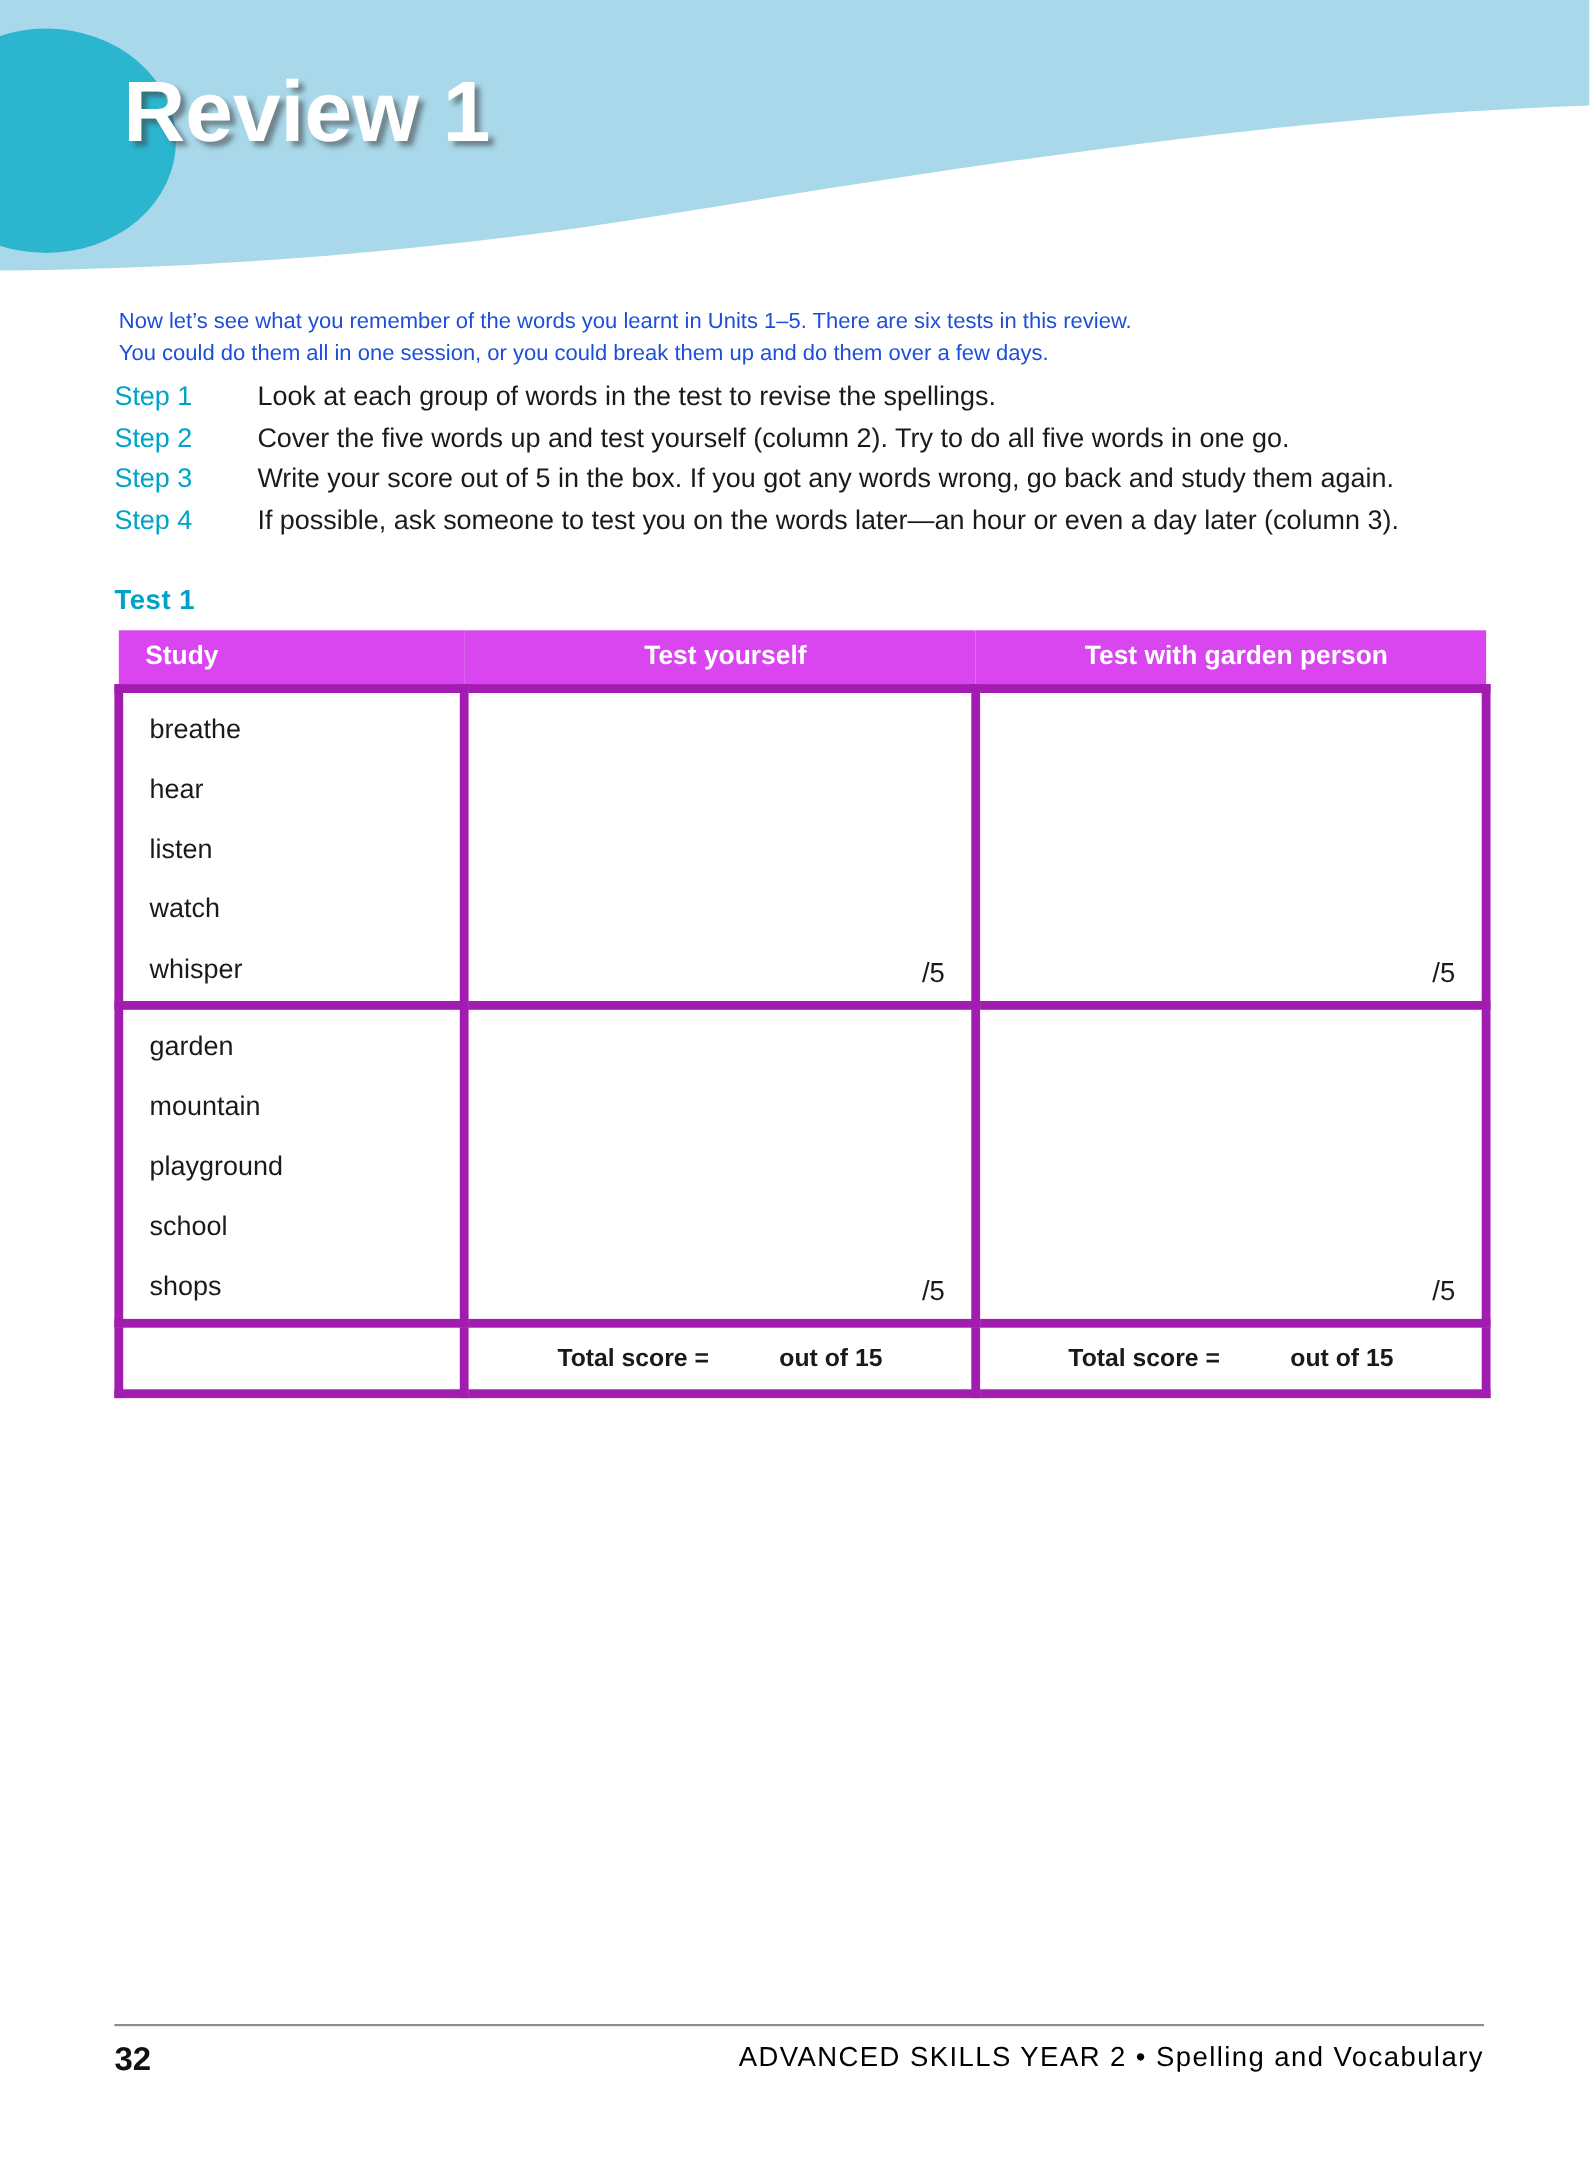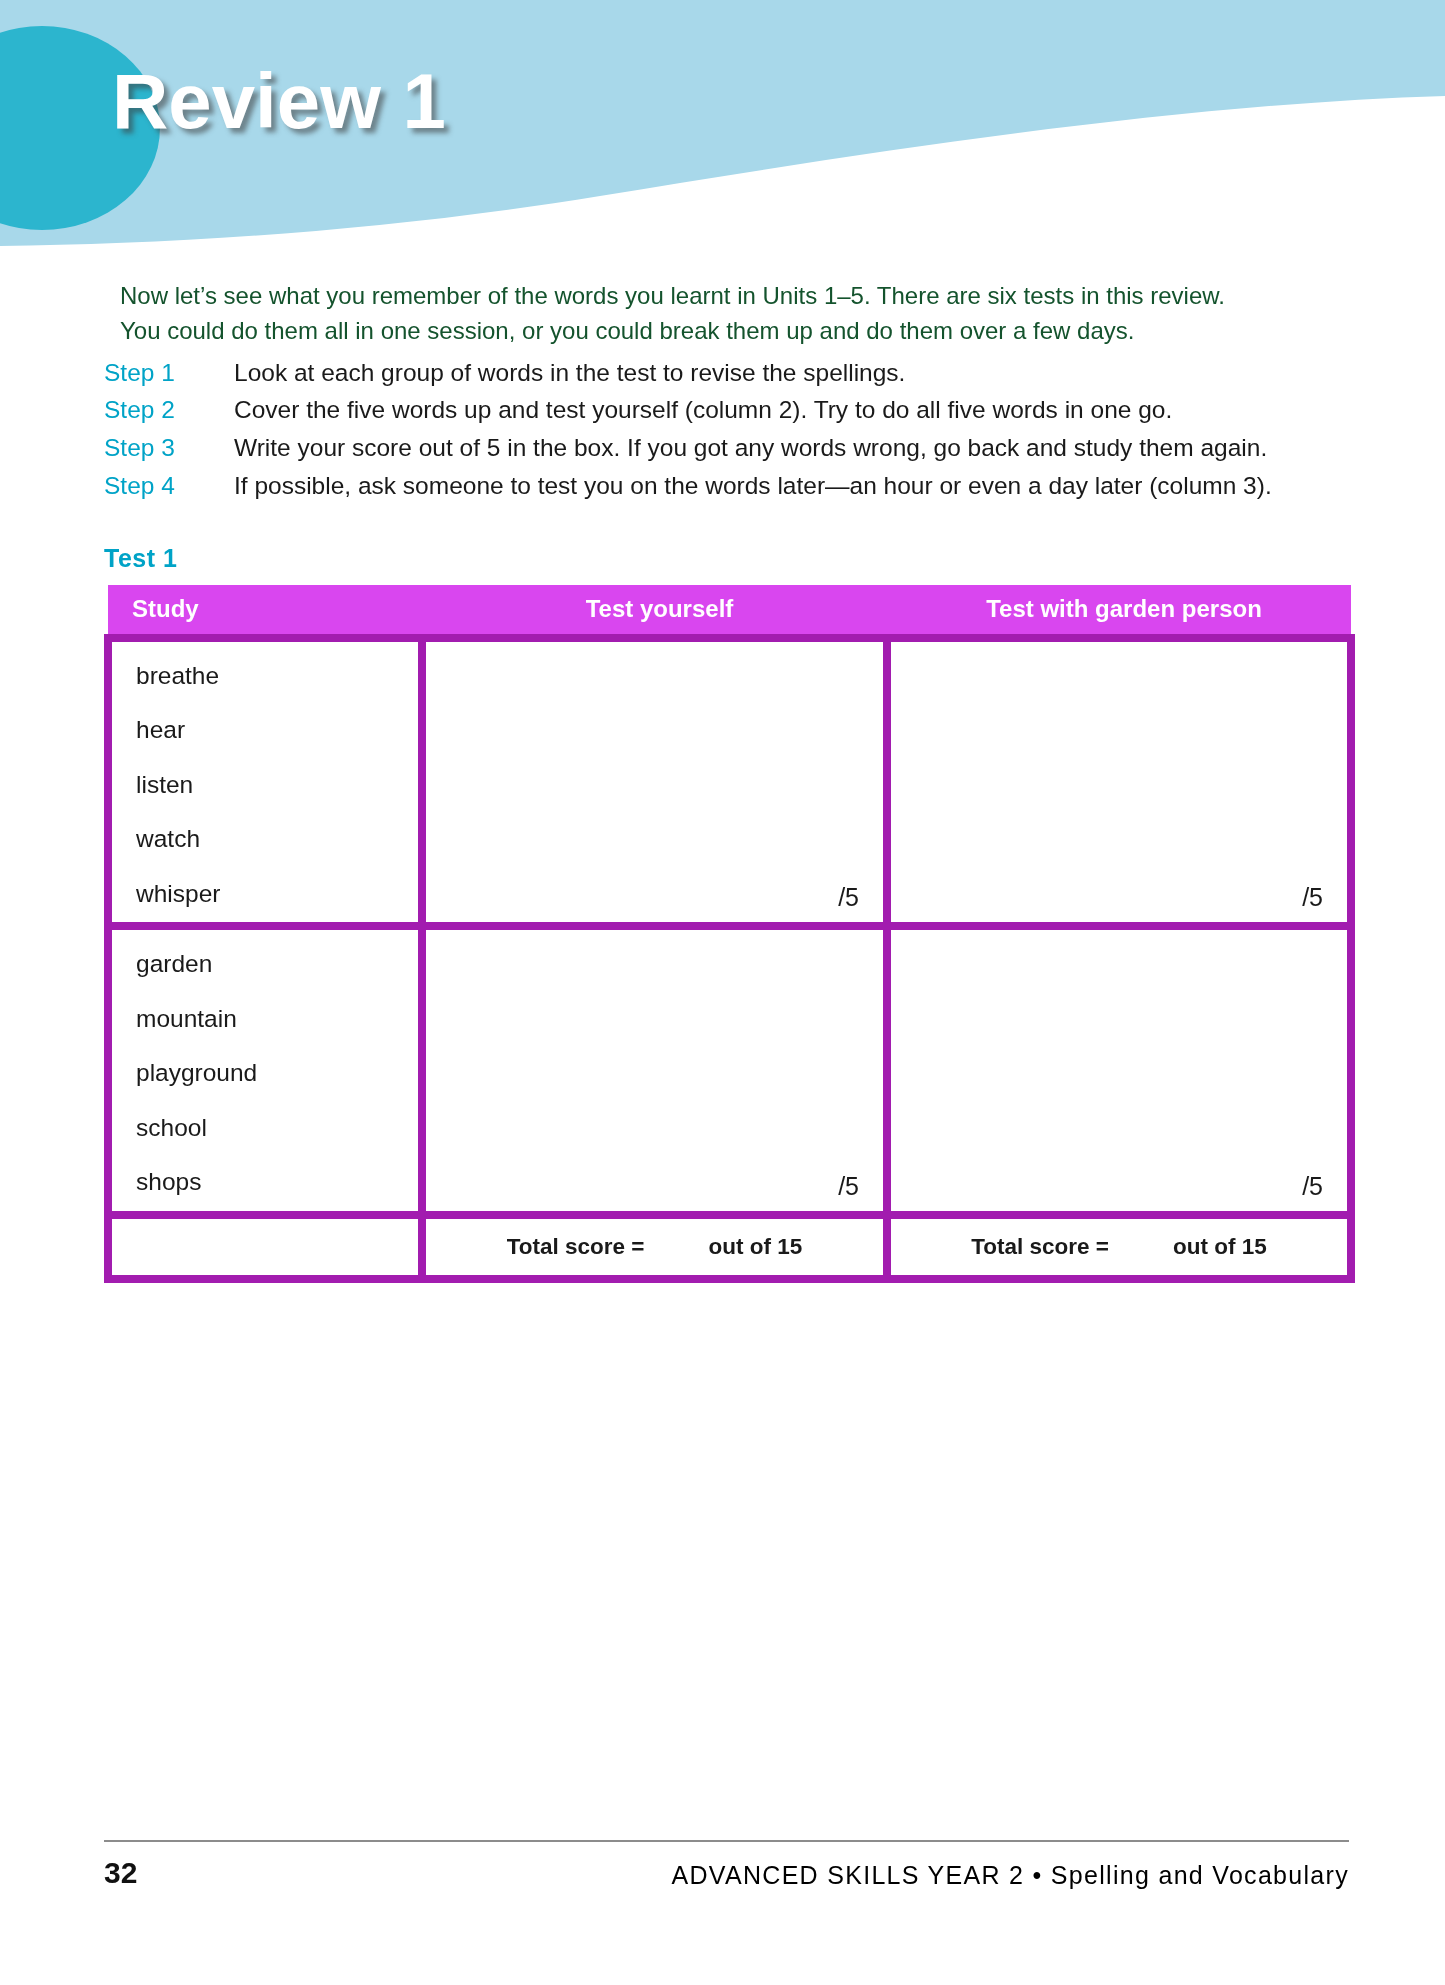--- a/index.html
+++ b/index.html
@@ -38,24 +38,24 @@
 
   
   .content {
     position: absolute;
     left: 104px;
     top: 278px;
     width: 1245px;
   }
 
   .intro {
-    font-size: 24px;
-    color: #14532d;
+    font-size: 20px;
+    color: #1d4ed8;
     line-height: 1.47;
-    margin: 0 0 6px 16px;
+    margin: 0 0 6px 4px;
     width: 1215px;
   }
   .intro p { margin: 0; }
 
   .steps { margin-top: 6px; }
   .step-row {
     display: flex;
     align-items: flex-start;
     margin-bottom: 2px;
   }
@@ -157,21 +157,21 @@
     top: 1840px;
     width: 1245px;
   }
   .footer-rule {
     border-top: 2px solid #8c8c8c;
     width: 1245px;
     margin-bottom: 14px;
   }
   .footer-line {
     display: flex;
-    align-items: flex-end;
+    align-items: flex-start;
     justify-content: space-between;
   }
   .page-num {
     font-size: 30px;
     font-weight: bold;
     color: #111111;
   }
   .footer-credit {
     font-size: 25px;
     color: #000000;

